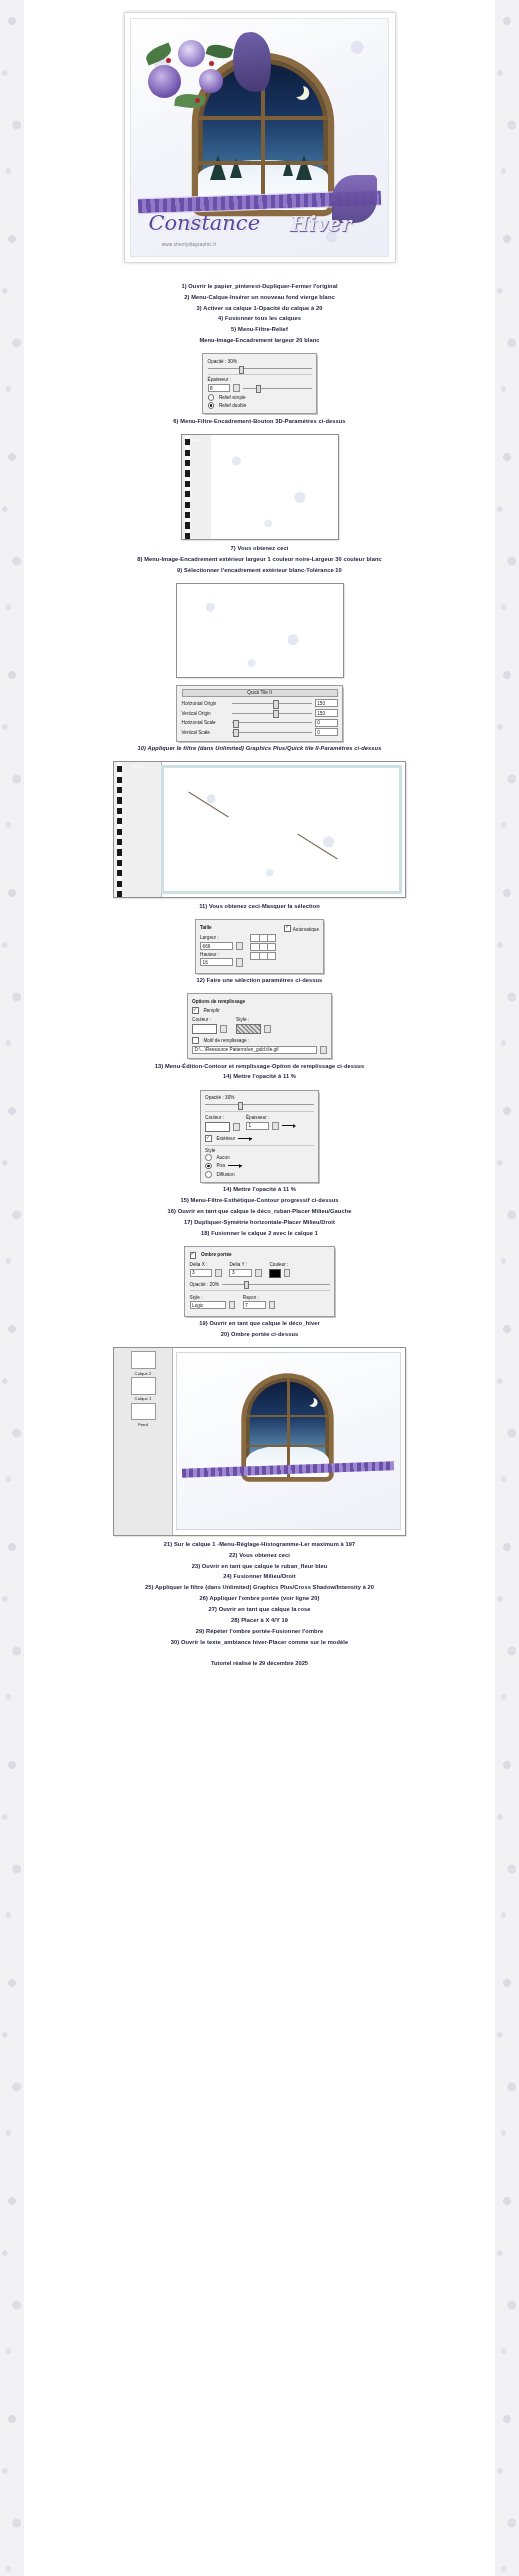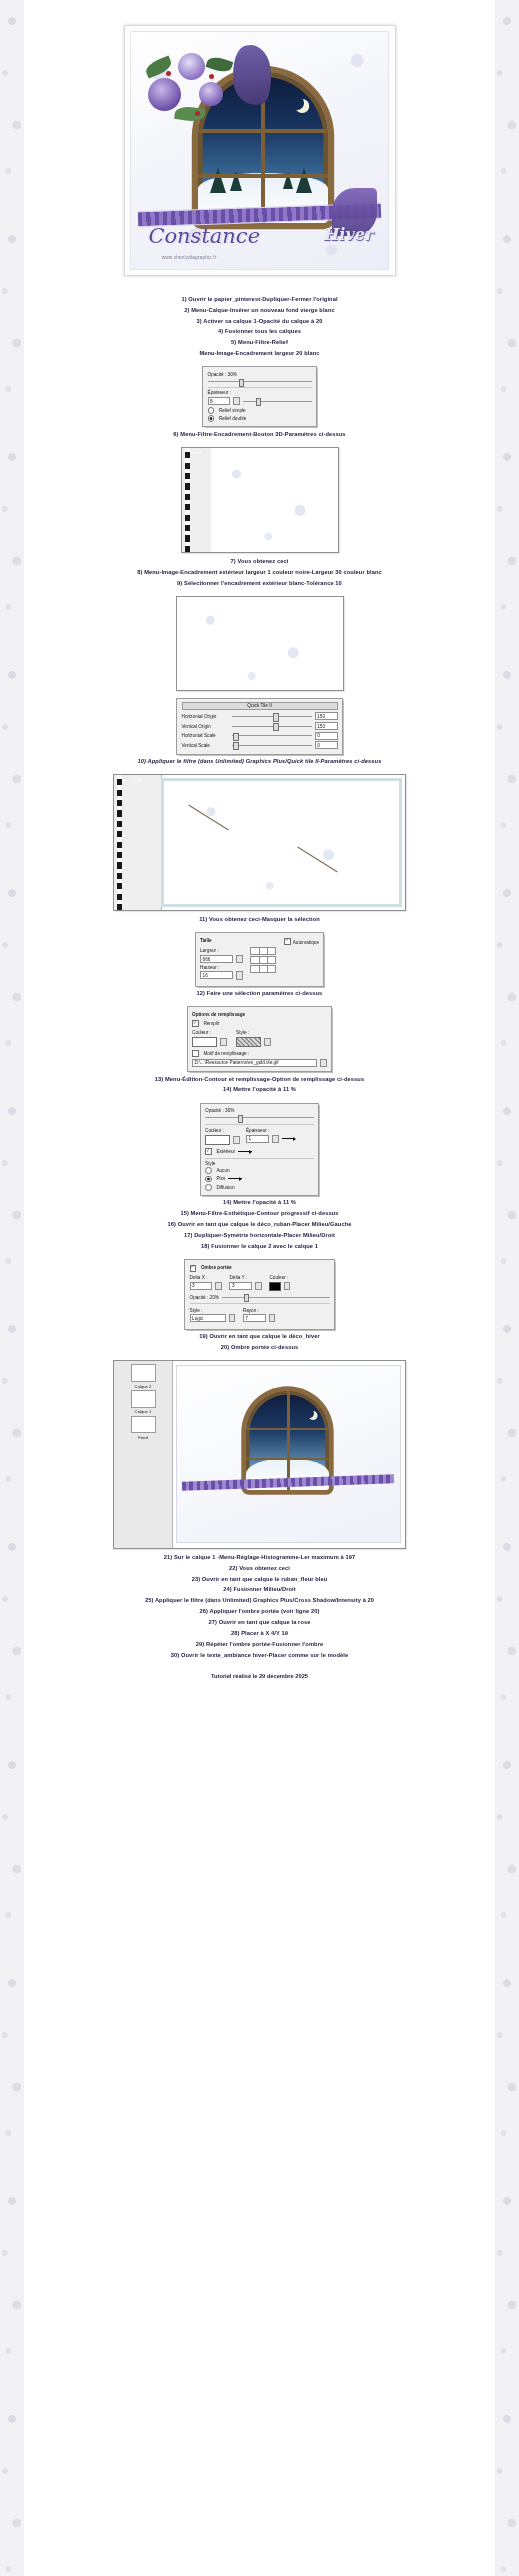--- a/index.html
+++ b/index.html
@@ -30,21 +30,21 @@
       #f2f2f5;
     background-repeat:repeat-y;
     background-size:100% 218px;
   }
   .side-border.left{left:0;}
   .side-border.right{right:0;}
   .content{
     position:relative;
     margin:0 auto;
     width:457px;
-    padding:22px 0 21px 0;
+    padding:9px 0 21px 0;
     text-align:center;
   }
   .caption{
     font-size:5.7px;
     line-height:7.8px;
     font-weight:bold;
     letter-spacing:0.1px;
     color:#1b1b3c;
     margin:3.1px auto;
     max-width:363px;
@@ -134,24 +134,24 @@
   }
   .tag-text-main{
     position:absolute;left:17.7px;top:192px;
     font-family:"DejaVu Serif", serif;
     font-style:italic;
     font-size:21px;
     color:#5a46a0;
     text-shadow:0.5px 0.5px 0 #ffffff,1px 1px 1px rgba(0,0,0,.25);
   }
   .tag-text-sub{
-    position:absolute;right:15px;top:193px;
+    position:absolute;right:37px;top:193px;
     font-family:"DejaVu Serif", serif;
     font-style:italic;font-weight:bold;
-    font-size:16px;
+    font-size:20px;
     color:#e9e9f4;
     text-shadow:0.5px 0.5px 0 #6a5aa5,1px 1px 1.6px rgba(0,0,0,.35);
   }
   .tag-url{
     position:absolute;left:31px;top:223px;
     font-size:4.7px;color:#7d7d95;letter-spacing:0.2px;
   }
 
   
   .dlg{

